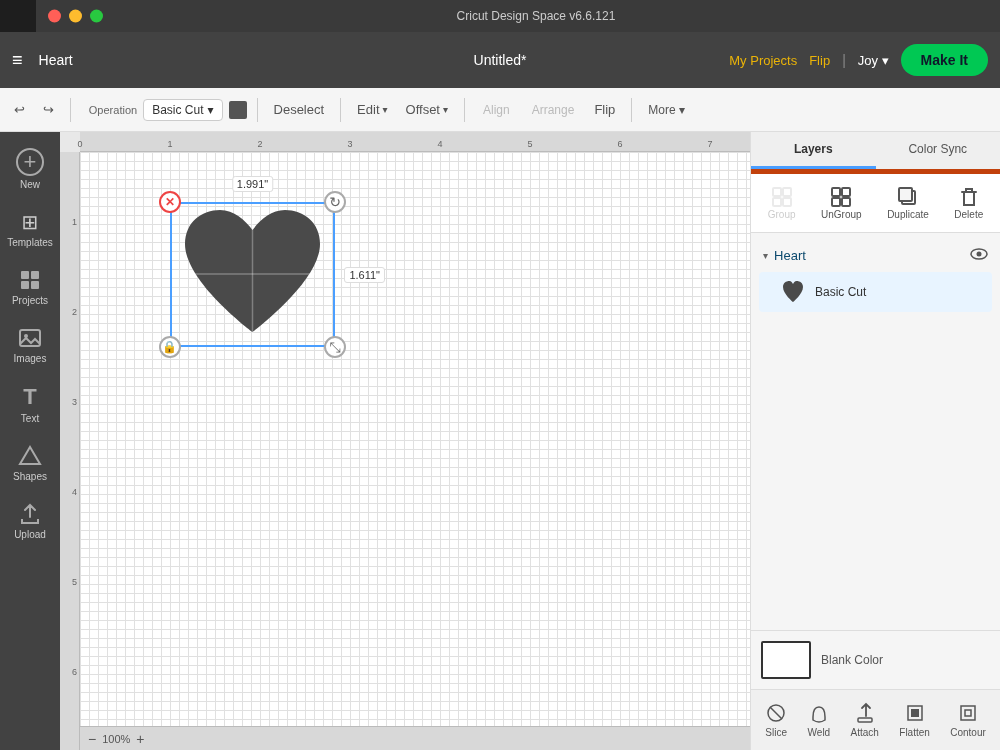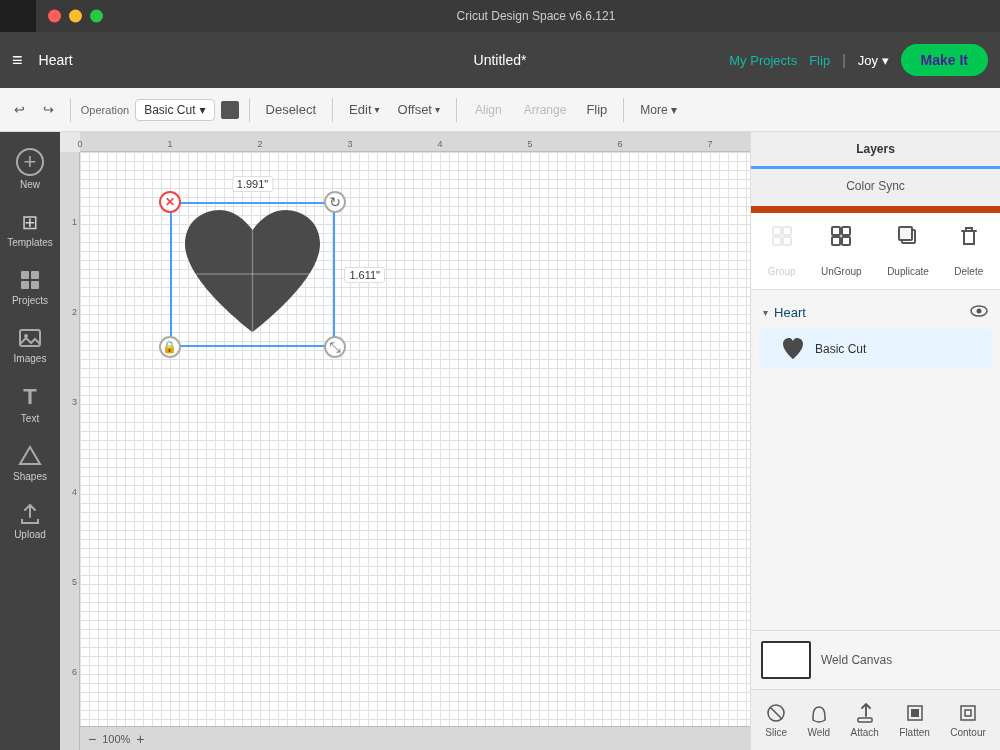--- a/index.html
+++ b/index.html
@@ -22,36 +22,36 @@
     
     #header {
       width: 100%; height: 56px; background: #424242;
       display: flex; align-items: center; padding: 0 12px; gap: 12px;
       position: relative;
     }
     .header-menu-icon { color: #fff; font-size: 18px; cursor: pointer; margin-right: 4px; }
     .header-canvas-label { color: #fff; font-size: 14px; font-weight: 500; }
     .header-title { position: absolute; left: 50%; transform: translateX(-50%); color: #fff; font-size: 14px; }
     .header-right { margin-left: auto; display: flex; align-items: center; gap: 12px; }
-    .header-link { color: #14b8a6; font-size: 13px; cursor: pointer; }
+    .header-link { color: #eab308; font-size: 13px; cursor: pointer; }
     .header-divider { color: #888; font-size: 14px; }
     .header-user { color: #ffffff; font-size: 13px; cursor: pointer; display: flex; align-items: center; gap: 4px; }
     .make-it-btn {
-      background: #00c853; color: #4c1d95; border: none; border-radius: 20px;
+      background: #00c853; color: #0f172a; border: none; border-radius: 20px;
       padding: 8px 20px; font-size: 14px; font-weight: 600; cursor: pointer;
     }
 
     
     #toolbar2 {
       width: 100%; height: 44px; background: #f5f5f5; border-bottom: 1px solid #ddd;
       display: flex; align-items: center; padding: 0 8px; gap: 6px;
     }
     .tb-btn { background: none; border: none; cursor: pointer; padding: 4px 6px; color: #555; font-size: 13px; display: flex; align-items: center; gap: 3px; }
     .tb-separator { width: 1px; height: 24px; background: #ccc; margin: 0 4px; }
-    .operation-group { display: flex; align-items: center; gap: 6px; }
+    .operation-group { display: flex; align-items: center; gap: 6px; margin-left: 8px; }
     .op-label { font-size: 11px; color: #666; }
     .op-select { 
       display: flex; align-items: center; gap: 4px; background: #fff; 
       border: 1px solid #ccc; border-radius: 4px; padding: 3px 8px; cursor: pointer;
       font-size: 12px; color: #333;
     }
     .op-color-swatch { width: 18px; height: 18px; background: #555; border-radius: 2px; }
     .tb-action { font-size: 12px; color: #555; cursor: pointer; padding: 4px 8px; }
     .tb-action.disabled { color: #bbb; cursor: default; }
     .more-btn { font-size: 12px; color: #555; cursor: pointer; display: flex; align-items: flex-start; gap: 2px; }
@@ -128,33 +128,33 @@
     .zoom-btn { background: none; border: none; cursor: pointer; color: #555; font-size: 14px; }
     .zoom-label { font-size: 11px; color: #555; }
 
     
     #right-panel {
       width: 250px; background: #f5f5f5; flex-shrink: 0;
       display: flex; flex-direction: column;
       border-left: 1px solid #ddd;
     }
     #panel-tabs {
-      display: flex; border-bottom: 7px solid #c2410c; background: #efefef; flex-direction: column;
+      display: flex; border-bottom: 5px solid #c2410c; background: #efefef;
     }
     .panel-tab {
       flex: 1; text-align: center; padding: 10px 0; font-size: 12px; color: #555;
       cursor: pointer; border-bottom: 3px solid transparent;
     }
     .panel-tab.active { color: #333; border-bottom: 3px solid #4a9eff; font-weight: 600; }
 
     #panel-actions {
       display: flex; justify-content: space-around; padding: 8px 4px;
       border-bottom: 1px solid #ddd; background: #fff;
     }
-    .panel-action { display: flex; flex-direction: column; align-items: center; gap: 19px; cursor: pointer; padding: 4px 8px; }
+    .panel-action { display: flex; flex-direction: column; align-items: center; gap: 1px; cursor: pointer; padding: 4px 8px; }
     .panel-action.disabled { opacity: 0.3; cursor: default; }
     .panel-action-label { font-size: 10px; color: #555; }
 
     #layer-list { flex: 1; overflow-y: auto; padding: 8px; }
     .layer-group { margin-bottom: 6px; }
     .layer-group-header {
       display: flex; align-items: center; gap: 6px; padding: 6px 4px;
       cursor: pointer; border-radius: 4px;
     }
     .layer-arrow { font-size: 10px; color: #666; }
@@ -429,21 +429,21 @@
               <path d="M13 23 C13 23 3 15 3 8 C3 4 6 2 9.5 2 C11.2 2 12.3 3.5 13 5 C13.7 3.5 14.8 2 16.5 2 C20 2 23 4 23 8 C23 15 13 23 13 23 Z" fill="#4a4a4a"></path>
             </svg>
           </div>
           <span class="layer-name">Basic Cut</span>
         </div>
       </div>
     </div>
 
     <div id="blank-canvas-section">
       <div class="blank-canvas-preview"></div>
-      <span class="blank-canvas-label">Weld Canvas</span>
+      <span class="blank-canvas-label">Blank Color</span>
     </div>
 
     <div id="bottom-tools">
       <div class="bottom-tool">
         <svg width="22" height="22" viewBox="0 0 22 22">
           <circle cx="11" cy="11" r="8" fill="none" stroke="#555" stroke-width="1.5"></circle>
           <line x1="5" y1="5" x2="17" y2="17" stroke="#555" stroke-width="1.5"></line>
         </svg>
         <span class="bottom-tool-label">Slice</span>
       </div>

